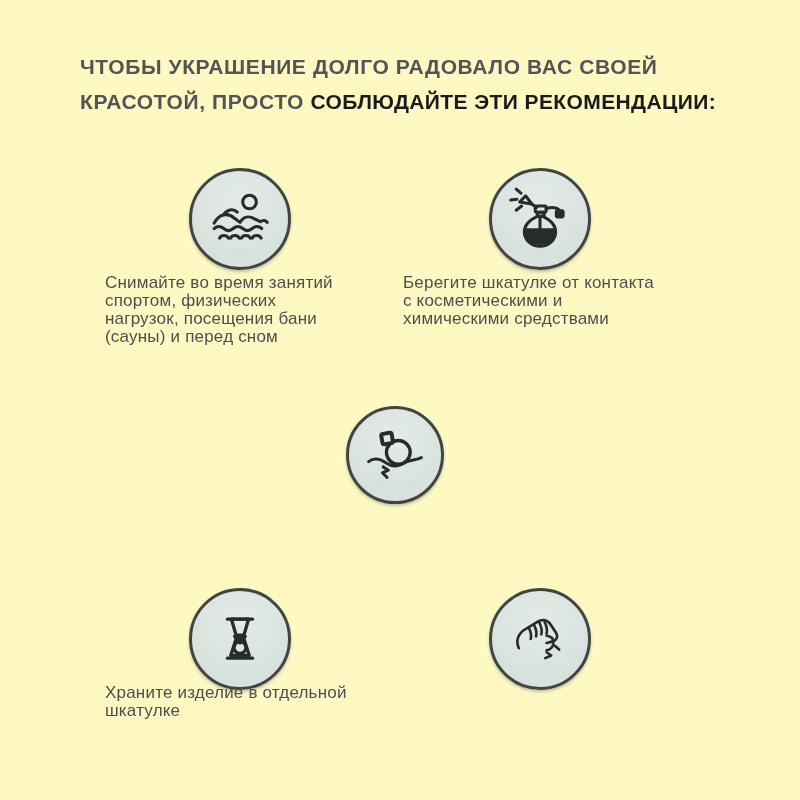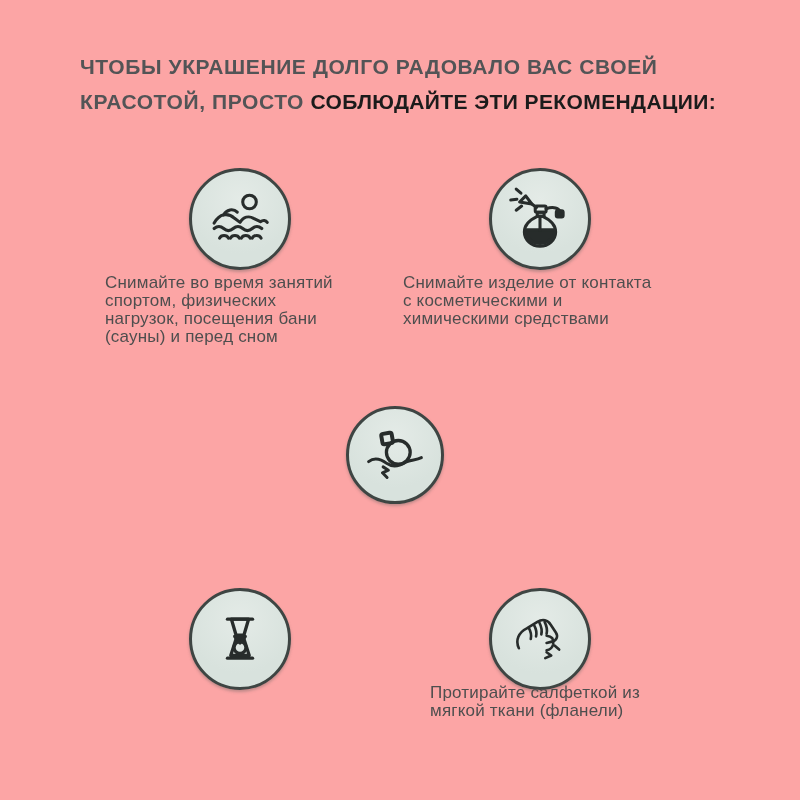--- a/index.html
+++ b/index.html
@@ -1,17 +1,17 @@
 <!DOCTYPE html>
 <html style="--background: #ffffff; --circle-fill: #d8e2dd; --circle-fill-light: #e4ebe7; --circle-border: #3e4543; --icon-stroke: #272c2b; --title-color: #535456; --title-bold-color: #1b1b1b; --body-color: #4e4e4e;"><head>
 <meta charset="utf-8">
 <style>
   html,body { margin:0; padding:0; background:#fff; }
   .canvas {
-    position:relative; width:800px; height:800px; background:#fca5a5;
+    position:relative; width:800px; height:800px; background:#fef9c3;
     font-family:"Liberation Sans", sans-serif; overflow:hidden;
   }
   .title {
     position:absolute; left:80px; top:49px; width:665px;
     font-size:21px; line-height:35px; letter-spacing:0.6px;
     color:var(--title-color,#535456); white-space:pre-line; font-weight:600;
   }
   .title .b { font-weight:800; color:var(--title-bold-color,#1b1b1b); letter-spacing:0.4px; }
   .circle {
     position:absolute; border-radius:50%;
@@ -55,21 +55,21 @@
       <path d="M38 28 L45 33"></path>
       <rect x="43" y="31" width="16" height="9" rx="2"></rect>
       <path d="M46 40 h10 v6 h-10 Z"></path>
       <path d="M59 35 C70 31 78 34 80 40"></path>
       <rect x="74" y="38" width="10" height="9" rx="2" fill="currentColor"></rect>
       <path d="M46 46 C33 52 27 61 27 69 a23 21 0 0 0 46 0 C73 61 67 52 54 46 Z"></path>
       <path d="M28 66 a22 20 0 0 0 44 0 Z" fill="currentColor"></path>
       <path d="M50 46 V66"></path>
     </svg>
   </div>
-  <div class="item-text" style="left:403px;top:274px;width:310px">Снимайте изделие от контакта
+  <div class="item-text" style="left:403px;top:274px;width:310px">Берегите шкатулке от контакта
 с косметическими и
 химическими средствами</div>
 
   <div class="circle" style="left:346px;top:406px;width:92px;height:92px">
     <svg width="66" height="66" viewBox="0 0 100 100" fill="none" stroke="currentColor" stroke-width="4.5" stroke-linecap="round" stroke-linejoin="round">
       <rect x="30" y="17" width="16" height="16" rx="3" stroke-width="6" transform="rotate(-10 38 25)"></rect>
       <circle cx="55" cy="46" r="18" stroke-width="5"></circle>
       <path d="M10 60 C20 52 30 57 38 63 C48 70 58 66 66 61 C74 57 82 58 90 54"></path>
       <path d="M32 68 l8 5 -9 4 7 7"></path>
     </svg>
@@ -78,25 +78,25 @@
   <div class="circle" style="left:189px;top:588px;width:96px;height:96px">
     <svg width="66" height="66" viewBox="0 0 100 100" fill="none" stroke="currentColor" stroke-width="5" stroke-linecap="round" stroke-linejoin="round">
       <path d="M31 20 H69"></path>
       <path d="M37 20 L63 20 L56 44 L44 44 Z"></path>
       <path d="M44 50 L56 50 L64 75 L36 75 Z"></path>
       <path d="M31 79 H69"></path>
       <path d="M42 46 h16 l-8 10 Z"></path>
       <circle cx="50" cy="63" r="9"></circle>
     </svg>
   </div>
+  <div class="item-text" style="left:105px;top:684px;width:310px">Храните изделие в отдельной
+шкатулке</div>
 
   <div class="circle" style="left:489px;top:588px;width:96px;height:96px">
     <svg width="66" height="66" viewBox="0 0 100 100" fill="none" stroke="currentColor" stroke-width="4" stroke-linecap="round" stroke-linejoin="round">
       <path d="M18 64 C12 52 18 40 30 34 L46 24 C54 19 62 21 66 28 L74 40 C78 46 75 53 68 54 L60 56"></path>
       <path d="M33 33 q5 9 3 17 M41 29 q5 9 3 17 M49 25 q5 10 3 18 M57 24 q5 10 3 18"></path>
       <path d="M60 45 q12 1 10 13 q-2 8 -10 9"></path>
       <path d="M60 70 l7 5 -9 4 M72 60 l7 6"></path>
     </svg>
   </div>
-  <div class="item-text" style="left:430px;top:684px;width:300px">Протирайте салфеткой из
-мягкой ткани (фланели)</div>
 
 </div>
 
 </body></html>

